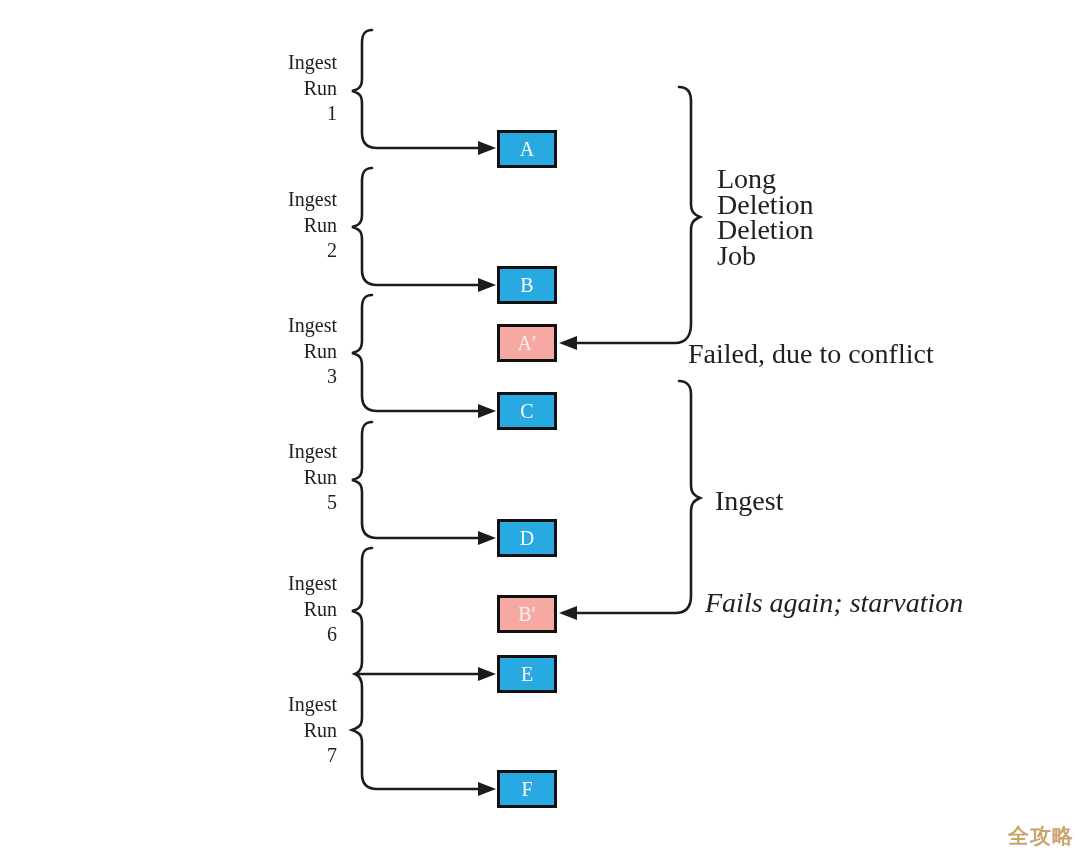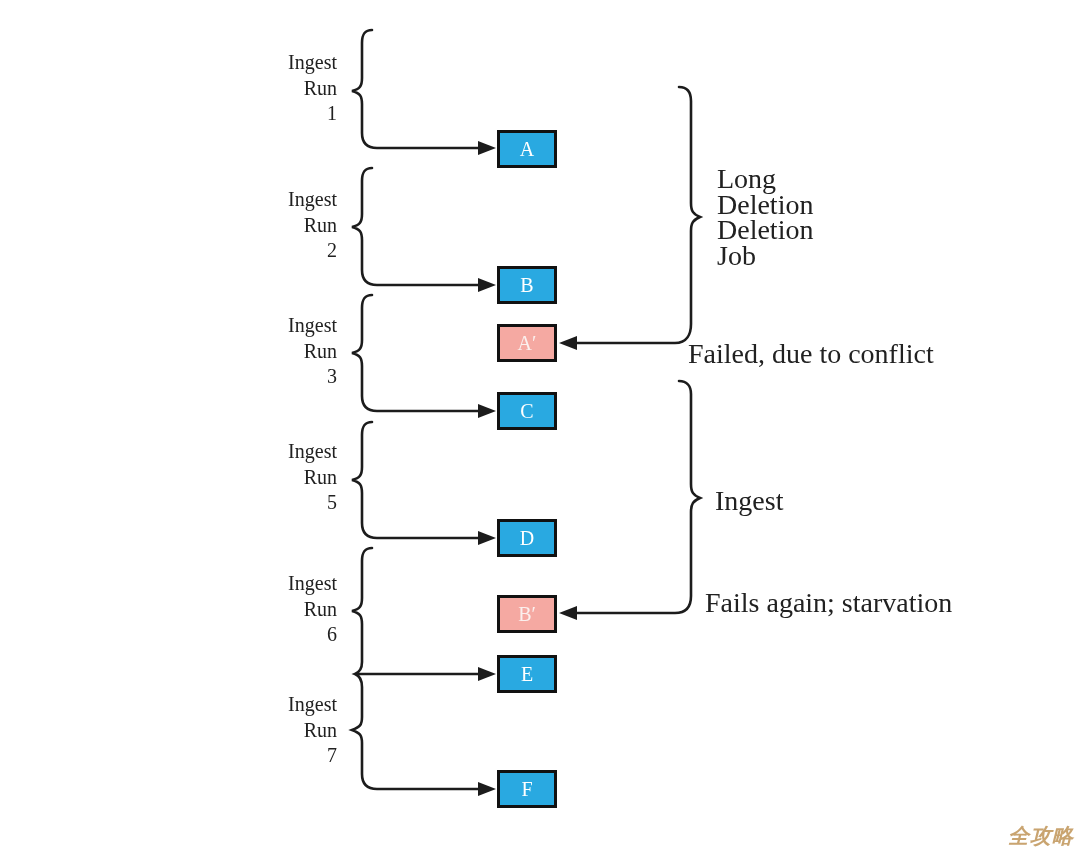--- a/index.html
+++ b/index.html
@@ -39,32 +39,31 @@
   }
   .box.success { background: var(--box-success, #29A9E1); }
   .box.failed  { background: var(--box-failed, #F5A9A2); color: #fbf0ee; }
 
   .anno {
     position: absolute;
     font-size: 28px;
     line-height: 25.5px;
     white-space: nowrap;
   }
-  .anno.fails { line-height: 29px; }
+  .anno.fails { line-height: 29px; font-style: italic; }
 
   .watermark {
     position: absolute;
     left: 1008px;
     top: 822px;
     font-size: 21px;
     font-weight: bold;
     letter-spacing: 1px;
     color: var(--watermark, #C9A470);
     font-family: "DejaVu Sans", sans-serif;
-    font-style: italic;
   }
 </style>
 </head>
 <body>
 
 <div class="canvas">
 
   <svg class="lines" width="1080" height="857" viewBox="0 0 1080 857">
     <g fill="none" stroke="#1C1C1C" stroke-width="2.6" stroke-linecap="round">
       <path d="M 372 30 C 364 30 362 35 362 43 L 362 78 C 362 86 360 89 352 91 C 360 93 362 96 362 104 L 362 133 C 362 142 366 148 377 148 L 478 148"></path>

